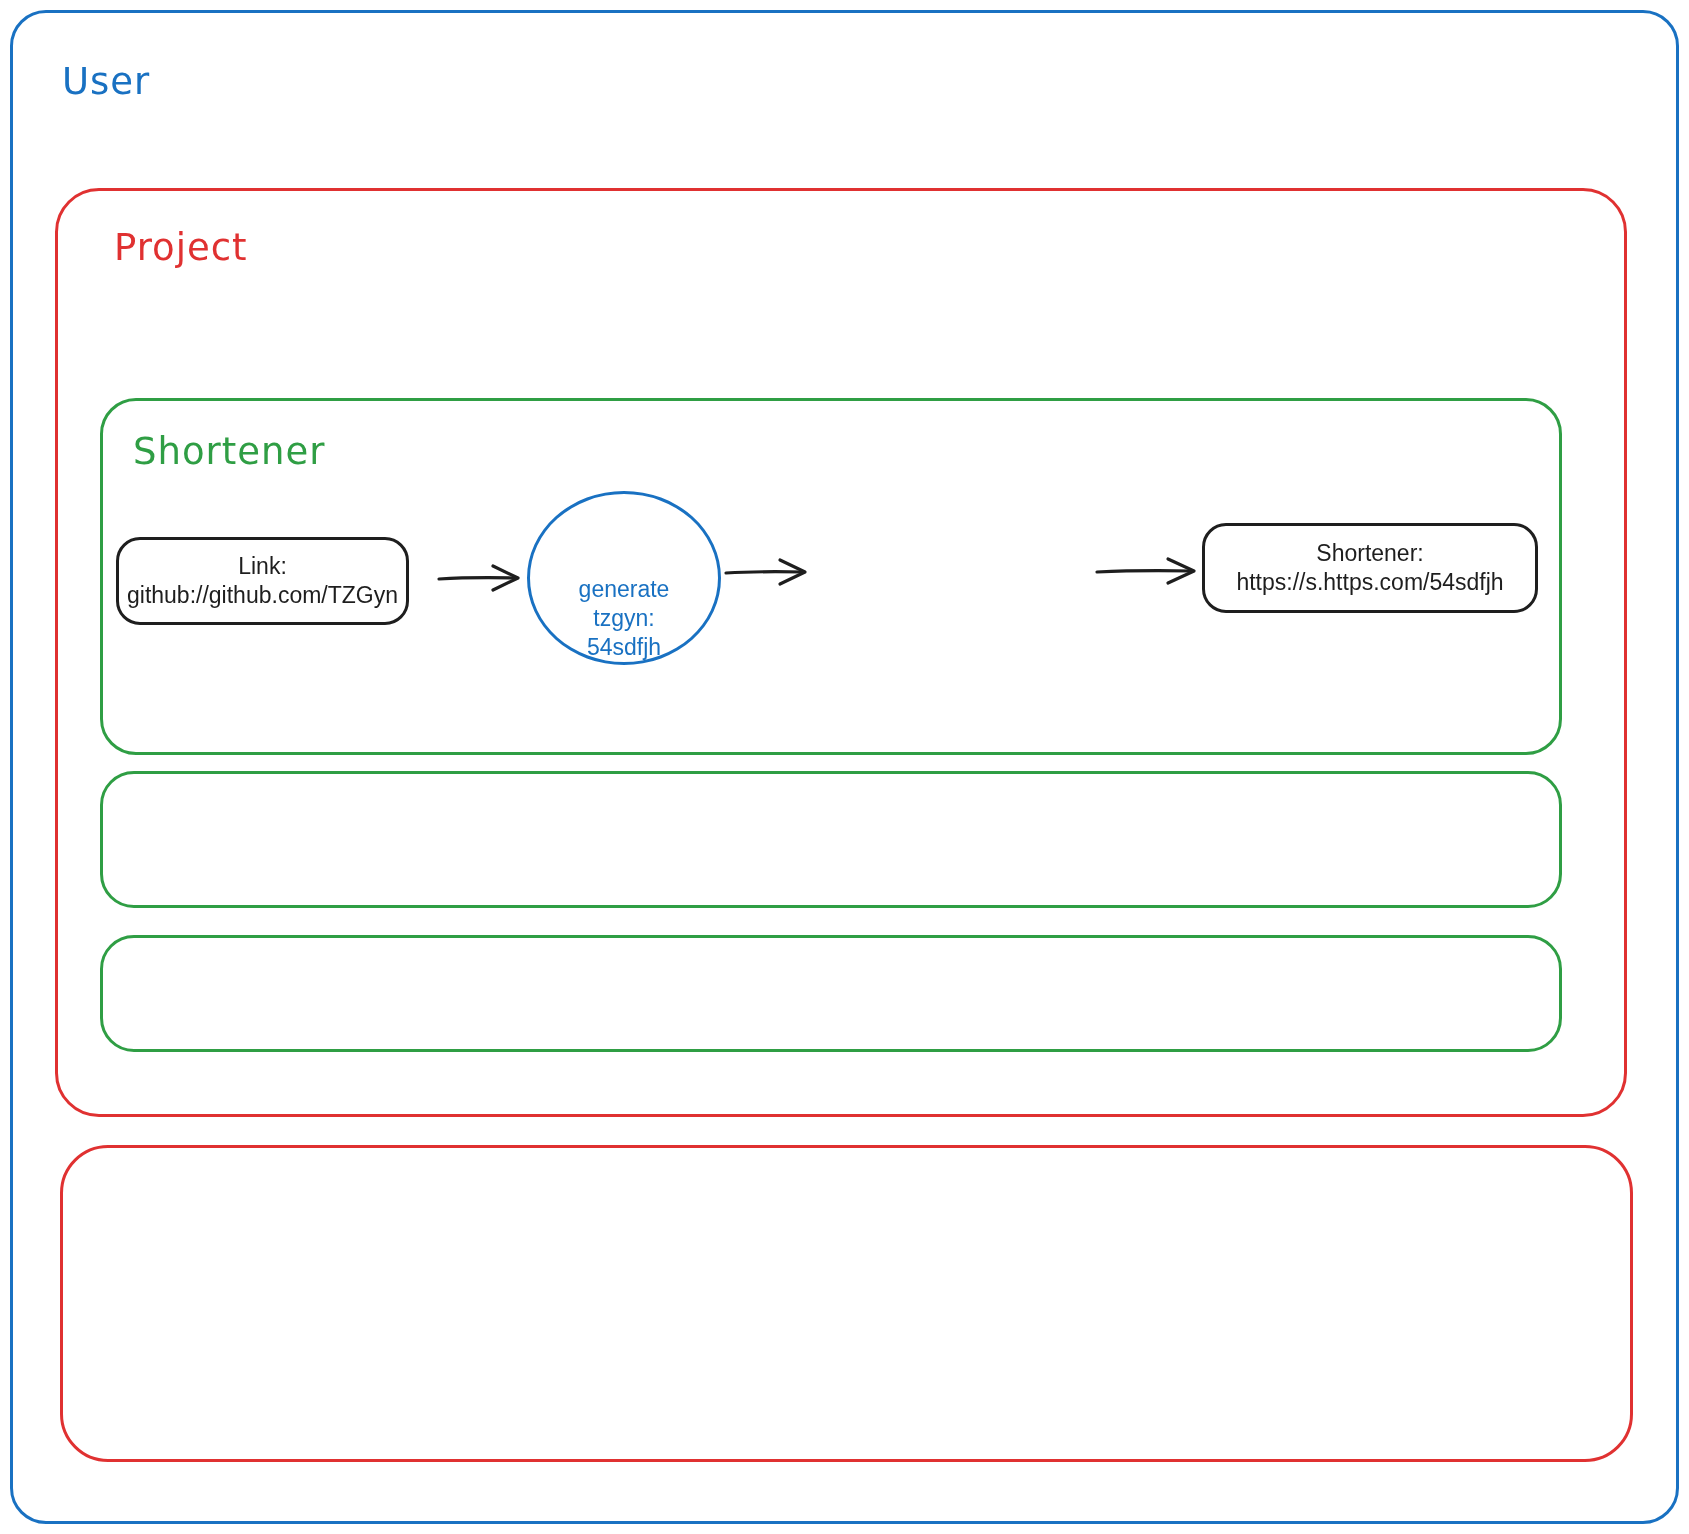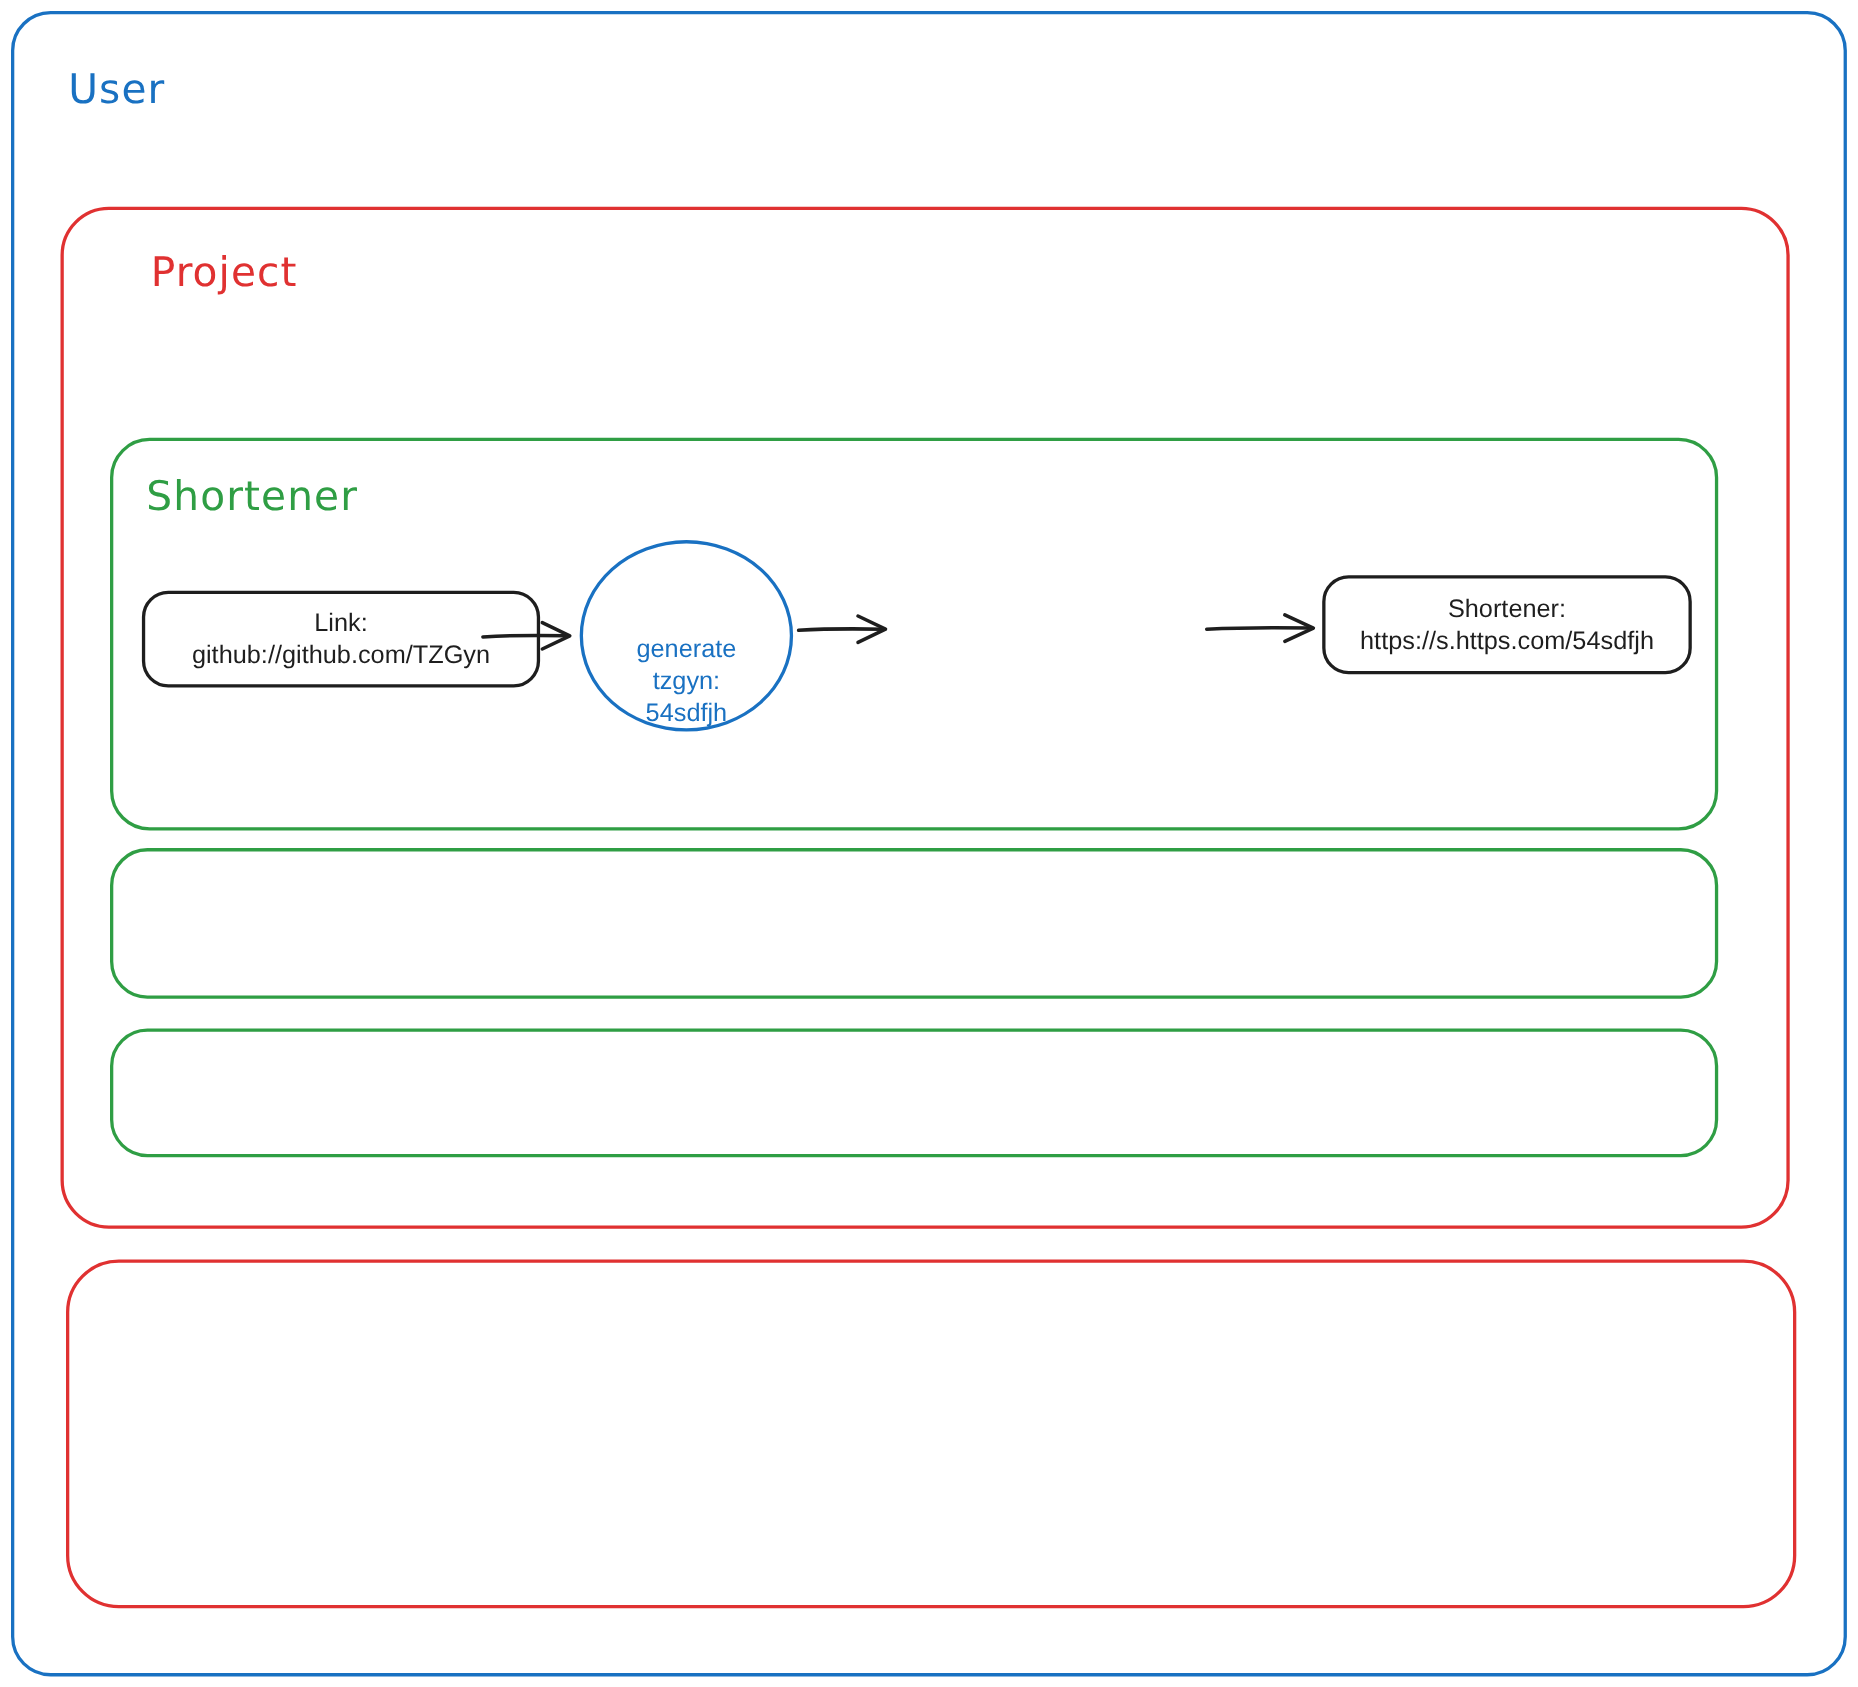--- a/index.html
+++ b/index.html
@@ -35,21 +35,21 @@
   
   .frame-label {
     position: absolute;
     font-family: "DejaVu Sans", sans-serif;
     font-size: 37px;
     letter-spacing: 1px;
     white-space: nowrap;
     text-align: center;
   }
   .label-user      { left: 62px;  top: 60px;  color: var(--color-blue,  #1971c2); }
-  .label-project   { left: 114px; top: 226px; color: var(--color-red,   #e03131); margin-left: 23px; }
+  .label-project   { left: 114px; top: 226px; color: var(--color-red,   #e03131); }
   .label-shortener { left: 133px; top: 430px; color: var(--color-green, #2f9e44); }
 
   
   .node {
     position: absolute;
     display: flex;
     flex-direction: column;
     align-items: center;
     justify-content: center;
     text-align: center;
@@ -64,21 +64,21 @@
     border: 3px solid var(--color-ink, #1e1e1e);
     border-radius: 24px;
     color: var(--color-ink, #1e1e1e);
   }
   .node.blue-round {
     border: 3px solid var(--color-blue, #1971c2);
     border-radius: 50%;
     color: var(--color-blue, #1971c2);
     justify-content: flex-end;
   }
-  .node-link      { left: 129px;  top: 537px; width: 362px; height: 88px;  }
+  .node-link      { left: 116px;  top: 537px; width: 293px; height: 88px;  }
   .node-code      { left: 527px;  top: 491px; width: 194px; height: 174px; }
   .node-redirect  { left: 812px;  top: 493px; width: 281px; height: 164px; }
   .node-result    { left: 1202px; top: 523px; width: 336px; height: 90px;  }
 
   
   .arrow { position: absolute; overflow: visible; }
   .arrow path {
     stroke: var(--color-ink, #1e1e1e);
     stroke-width: 3.2;
     fill: none;

